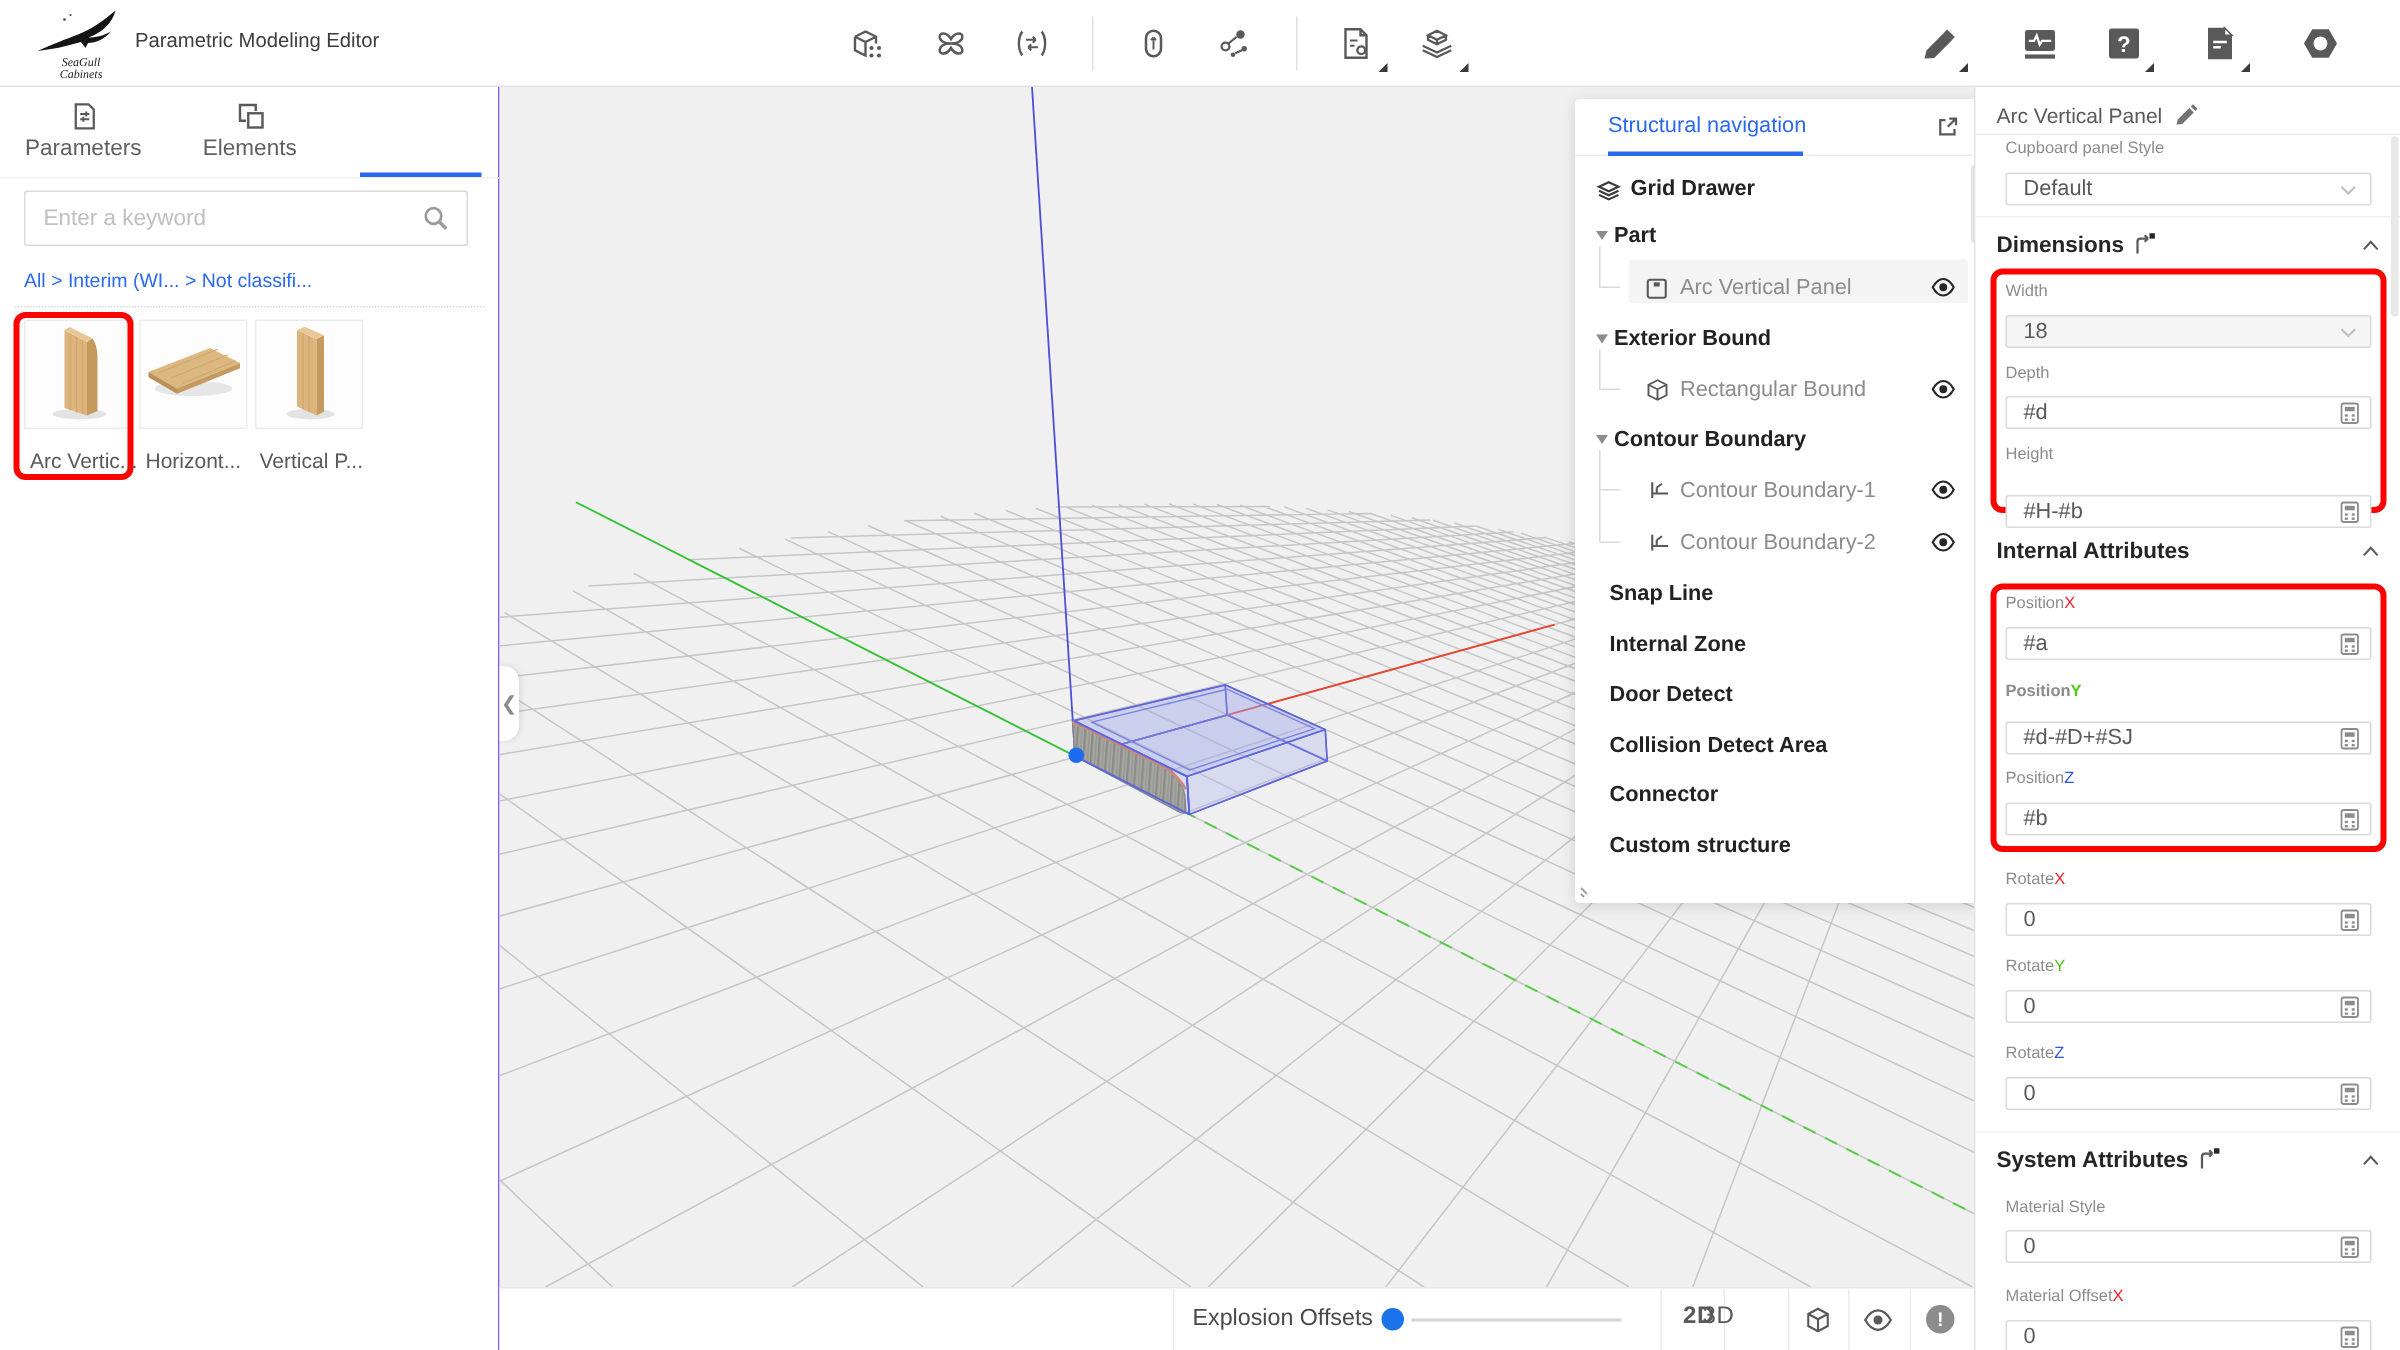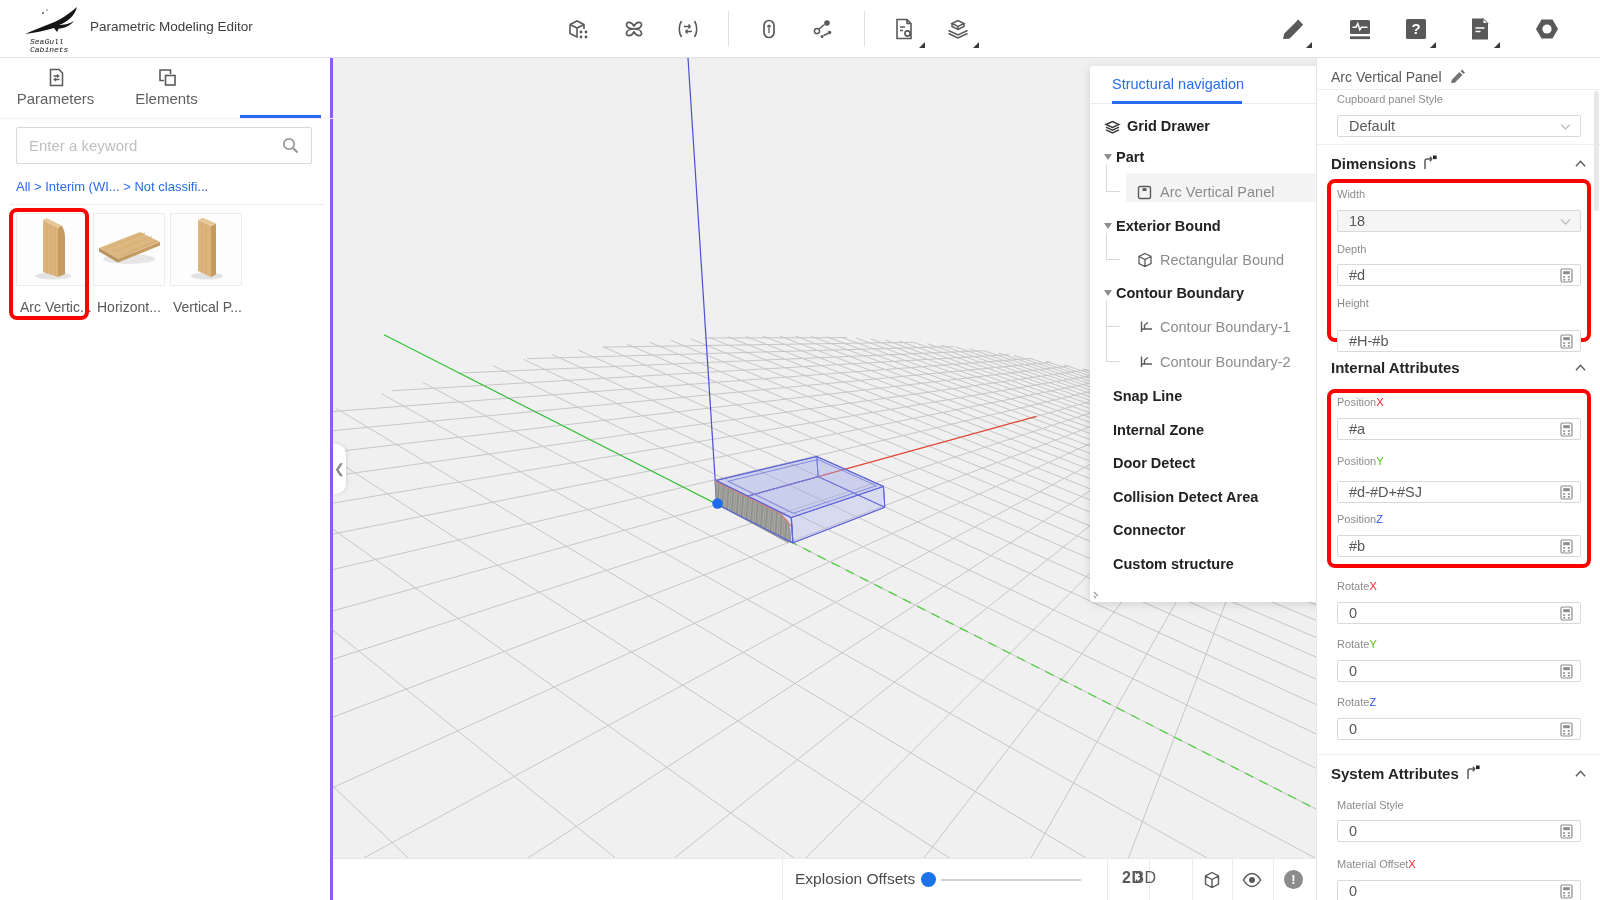--- a/index.html
+++ b/index.html
@@ -2,39 +2,39 @@
 <html><head>
 <meta charset="utf-8">
 <style>
 *{margin:0;padding:0;box-sizing:border-box;}
 html,body{width:1600px;height:900px;overflow:hidden;background:#fff;
   font-family:"Liberation Sans",sans-serif;-webkit-font-smoothing:antialiased;}
 .abs{position:absolute;}
 #topbar{position:absolute;left:0;top:0;width:1600px;height:58px;background:#fff;
   border-bottom:1px solid #e2e2e2;}
 #leftpanel{position:absolute;left:0;top:58px;width:333px;height:842px;background:#fff;
-  border-right:3px solid #8b5cf6;}
+  border-right:1px solid #8b5cf6;}
 #rightpanel{position:absolute;left:1316px;top:58px;width:284px;height:842px;background:#fff;
   border-left:1px solid #e4e4e4;}
 .g6{color:#595959;}
 .tb-div{position:absolute;top:11px;width:1px;height:36px;background:#e0e0e0;}
 .caret{position:absolute;width:0;height:0;border-left:6px solid transparent;border-bottom:6px solid #3a3a3a;}
 
 .tab{position:absolute;top:0;width:111px;height:60px;text-align:center;font-size:15px;color:#5f5f5f;}
 .tab .lbl{display:block;margin-top:32px;}
 .tab svg{position:absolute;left:50%;margin-left:-9px;top:10px;}
 .searchbox{position:absolute;left:16px;top:69px;width:296px;height:37px;border:1px solid #d9d9d9;
   border-radius:2px;font-size:15px;color:#bfbfbf;line-height:35px;padding-left:12px;}
 .crumb{position:absolute;left:16px;top:121px;font-size:13px;color:#2a6af0;white-space:nowrap;}
 .dotline{position:absolute;left:10px;top:146px;width:313px;border-top:1px dotted #d9d9d9;}
 .tile{position:absolute;top:155px;width:72px;height:73px;border:1px solid #ececec;background:#fdfdfd;}
 .tlabel{position:absolute;top:241px;font-size:14px;color:#595959;width:80px;white-space:nowrap;overflow:hidden;}
 .redbox{position:absolute;border:4.5px solid #fb0400;border-radius:8px;}
 
-#navpanel{position:absolute;left:1090px;top:66px;width:270px;height:536px;background:#fff;
+#navpanel{position:absolute;left:1050px;top:66px;width:270px;height:536px;background:#fff;
   border-radius:3px;box-shadow:0 2px 10px rgba(0,0,0,0.13);}
 .navhead{position:relative;height:38px;border-bottom:1px solid #ececec;}
 .navhead .t{position:absolute;left:22px;top:10px;font-size:14.5px;color:#2a6af0;}
 .navhead .u{position:absolute;left:22px;top:35px;width:130px;height:2.5px;background:#2a6af0;}
 .tree{position:relative;font-size:14.5px;color:#262626;}
 .trow{position:absolute;left:0;width:270px;height:28px;line-height:28px;}
 .trow b{font-weight:bold;color:#222;position:relative;}
 .trow .nm{position:relative;}
 .trow .nm{color:#8c8c8c;}
 .selrow{position:absolute;left:36px;top:-5px;width:226px;height:29px;background:#f4f4f4;border-radius:2px;}
@@ -53,21 +53,21 @@
 <body>
 
 <div id="topbar">
   <svg class="abs" style="left:24px;top:6px" width="60" height="34" viewBox="0 0 60 34">
     <path d="M1 28 C10 24 20 20 28 17 C36 14 45 8 53 1 C51 9 44 16 35 19 C39 19 45 18 50 15 C45 21 37 24 30 22 C20 25 10 27 1 28 Z" fill="#151515"></path>
     <path d="M26 19 C29 17 33 17 35 20 C32 23 28 22 26 19 Z" fill="#151515"></path>
     <path d="M30 22 L33 26 L35 22 Z" fill="#151515"></path>
     <circle cx="19" cy="7" r="0.9" fill="#444"></circle>
       <circle cx="23" cy="4" r="0.7" fill="#444"></circle>
   </svg>
-  <div class="abs" style="left:30px;top:38px;font-family:Liberation Mono, monospace;font-style:italic;font-size:8px;color:#222;line-height:7.5px;text-align:left;width:48px">SeaGull<br>Cabinets</div>
+  <div class="abs" style="left:30px;top:38px;font-family:Liberation Serif, serif;font-style:italic;font-size:8px;color:#222;line-height:7.5px;text-align:center;width:48px">SeaGull<br>Cabinets</div>
   <div class="abs g6" style="left:90px;top:19px;font-size:13.5px;color:#3d3d3d;">Parametric Modeling Editor</div>
 
   <svg class="abs" style="left:566px;top:17px" width="24" height="24" viewBox="0 0 24 24" fill="none" stroke="#595959" stroke-width="1.6">
     <path d="M4 7.5 L11 4 L18 7.5 L18 12 M4 7.5 L4 16.5 L11 20 L11 11 M4 7.5 L11 11 L18 7.5"></path>
     <g fill="#595959" stroke="none">
         <circle cx="15" cy="15" r="1.4"></circle>
         <circle cx="20" cy="15" r="1.4"></circle>
         <circle cx="15" cy="20" r="1.4"></circle>
         <circle cx="20" cy="20" r="1.4"></circle>
       </g>
@@ -392,21 +392,21 @@
   <div class="rp-inp" style="top:360px;">#a
     <svg class="calc" width="13" height="15" viewBox="0 0 13 15" fill="none" stroke="#8c8c8c" stroke-width="1.2">
       <rect x="1" y="1" width="11" height="13" rx="1.5"></rect>
         <rect x="3.2" y="3.2" width="6.6" height="3" fill="#8c8c8c" stroke="none"></rect>
       <rect x="3.2" y="8.2" width="2" height="1.6" fill="#8c8c8c" stroke="none"></rect>
         <rect x="7.8" y="8.2" width="2" height="1.6" fill="#8c8c8c" stroke="none"></rect>
       <rect x="3.2" y="11" width="2" height="1.6" fill="#8c8c8c" stroke="none"></rect>
         <rect x="7.8" y="11" width="2" height="1.6" fill="#8c8c8c" stroke="none"></rect>
     </svg>
   </div>
-  <div class="rp-lbl" style="top:397px;">Position<span style="color:#52c41a;">Y</span></div>
+  <div class="rp-lbl" style="top:397px;font-weight:bold;">Position<span style="color:#52c41a;">Y</span></div>
   <div class="rp-inp" style="top:423px;">#d-#D+#SJ
     <svg class="calc" width="13" height="15" viewBox="0 0 13 15" fill="none" stroke="#8c8c8c" stroke-width="1.2">
       <rect x="1" y="1" width="11" height="13" rx="1.5"></rect>
         <rect x="3.2" y="3.2" width="6.6" height="3" fill="#8c8c8c" stroke="none"></rect>
       <rect x="3.2" y="8.2" width="2" height="1.6" fill="#8c8c8c" stroke="none"></rect>
         <rect x="7.8" y="8.2" width="2" height="1.6" fill="#8c8c8c" stroke="none"></rect>
       <rect x="3.2" y="11" width="2" height="1.6" fill="#8c8c8c" stroke="none"></rect>
         <rect x="7.8" y="11" width="2" height="1.6" fill="#8c8c8c" stroke="none"></rect>
     </svg>
   </div>

